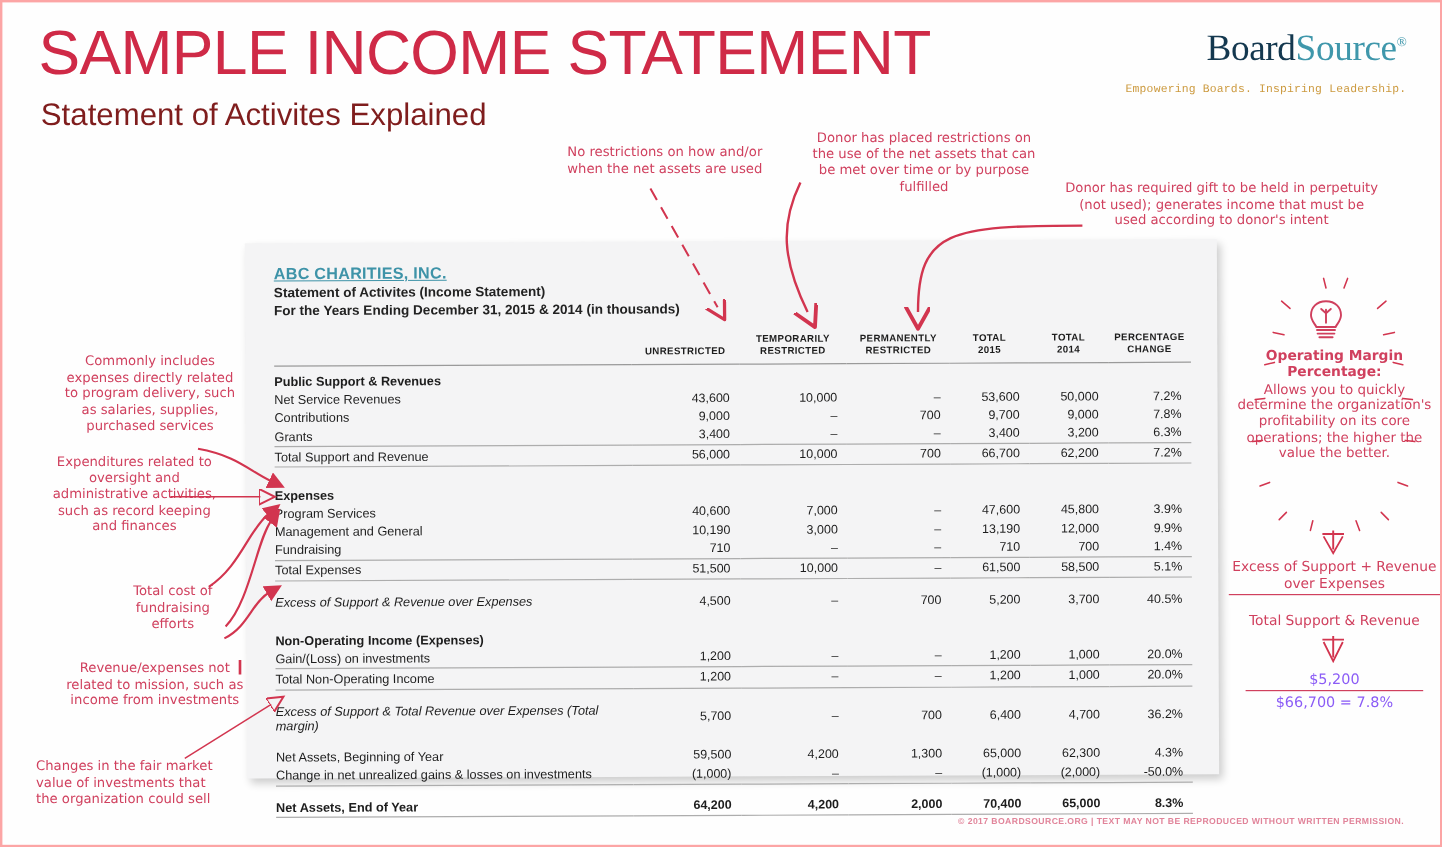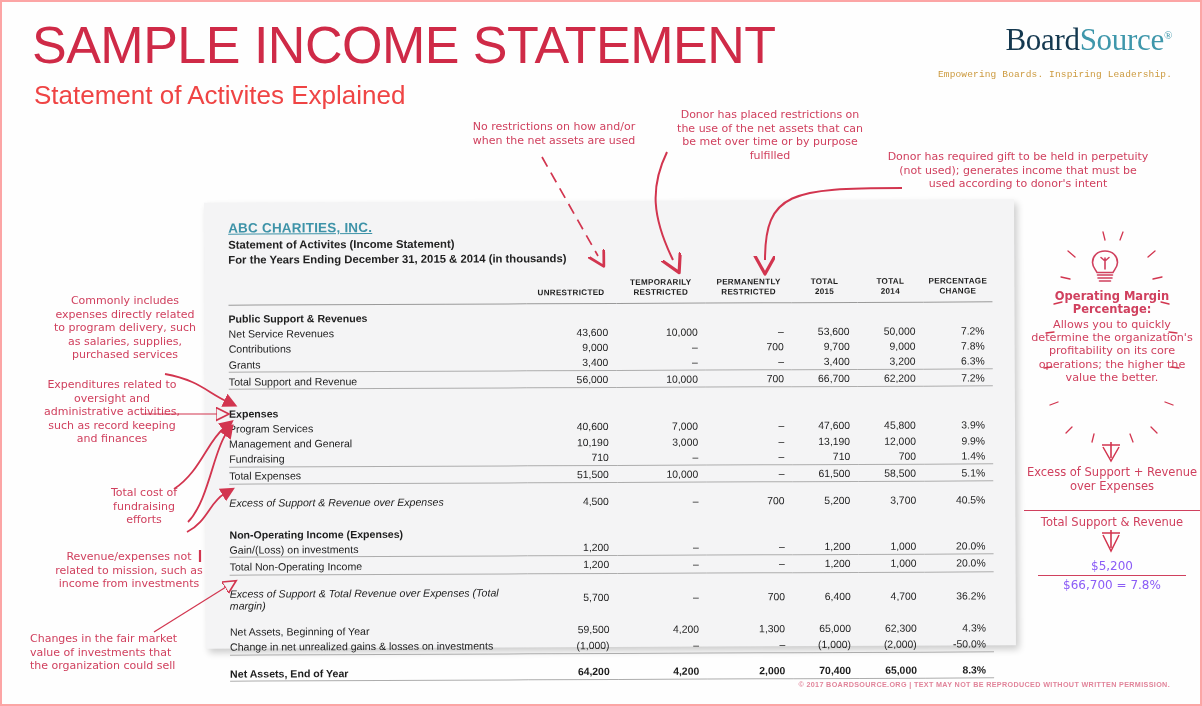--- a/index.html
+++ b/index.html
@@ -17,21 +17,21 @@
 
   
   #title{
     position:absolute; left:30px; top:16px;
     font-size:52px; line-height:54px; letter-spacing:-0.5px;
     color:#cf2a47; font-weight:400;
     font-family:"Liberation Sans", sans-serif;
   }
   #subtitle{
     position:absolute; left:32px; top:78px;
-    font-size:26px; color:#ef4444; font-weight:400;
+    font-size:26px; color:#7f1d1d; font-weight:400;
   }
 
   
   #logo{ position:absolute; right:28px; top:20px; text-align:right; }
   #logo .word{ font-family:"Liberation Serif", serif; font-size:31px; letter-spacing:-0.3px; }
   #logo .board{ color:#14384f; }
   #logo .source{ color:#3f97ab; }
   #logo .reg{ color:#3f97ab; font-size:11px; vertical-align:super; }
   #logo .tag{
     font-size:9.5px; color:#cc9a3f; letter-spacing:0.15px;
@@ -107,21 +107,21 @@
   #ann-r-body{
     position:absolute; left:1024px; top:316px; width:172px;
     color:#d0405e; font-size:11.2px; line-height:13.2px;
     text-align:center; font-family:"DejaVu Sans", sans-serif;
   }
   #formula1{
     position:absolute; left:1022px; top:463px; width:176px;
     color:#d0405e; font-size:11.5px; line-height:14px; text-align:center;
     font-family:"DejaVu Sans", sans-serif;
   }
-  #formula1 .den{ border-top:1.6px solid #d0405e; padding-top:4px; margin-top:17px; }
+  #formula1 .den{ border-top:1.6px solid #d0405e; padding-top:14px; margin-top:2px; }
   #formula2{
     position:absolute; left:1036px; top:557px; width:148px;
     color:#8b5cf6; font-size:12px; line-height:15px; text-align:center;
     font-family:"DejaVu Sans", sans-serif;
   }
   #formula2 .den{ border-top:1.8px solid #d0405e; padding-top:2px; margin-top:1px; }
 
   #footer{
     position:absolute; right:30px; bottom:15px;
     font-size:7.2px; color:#e1849a; letter-spacing:0.35px; font-weight:700;

